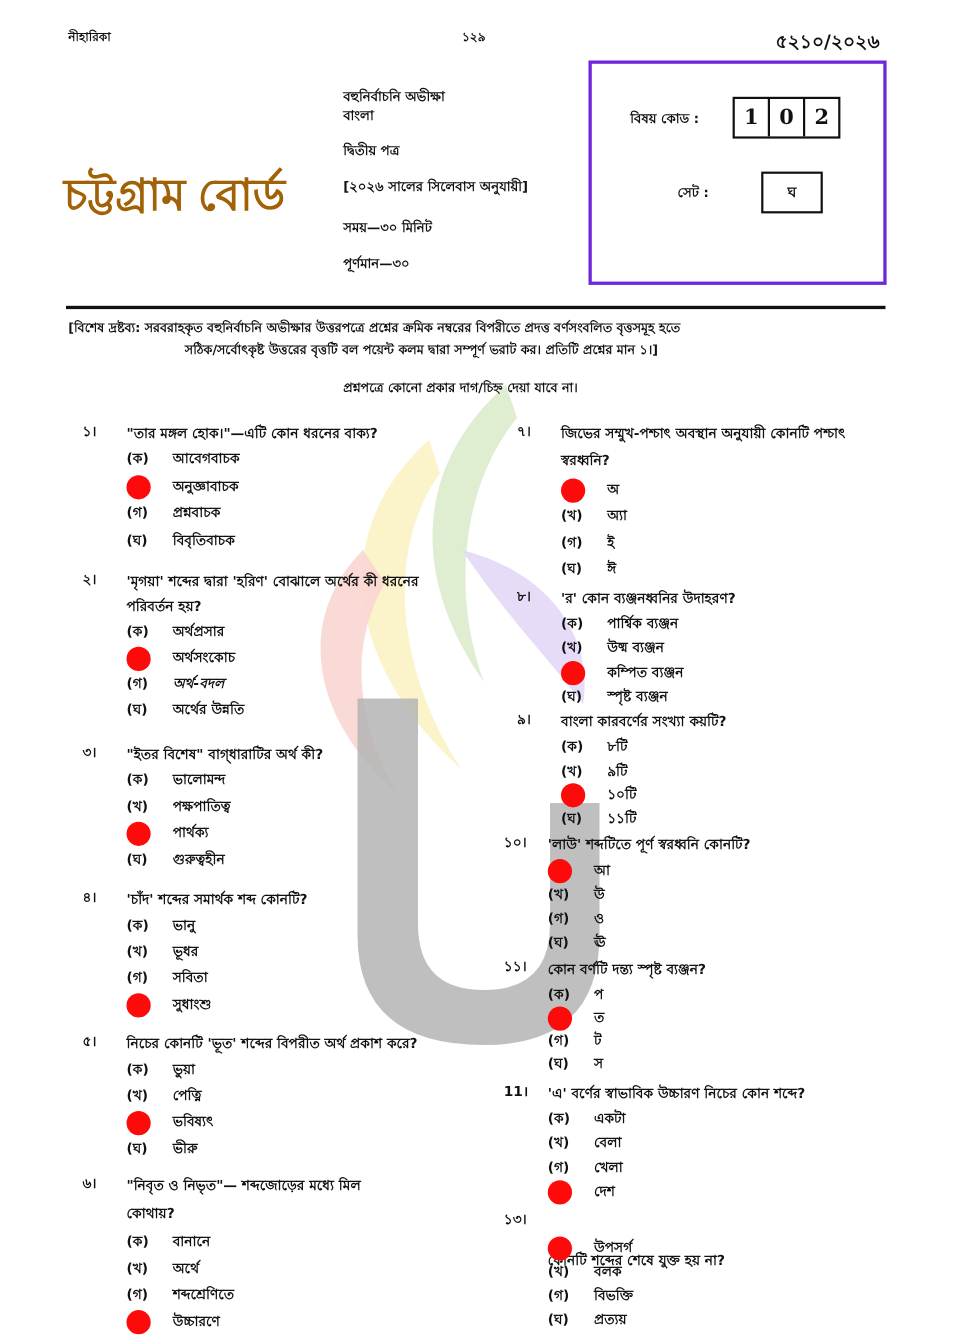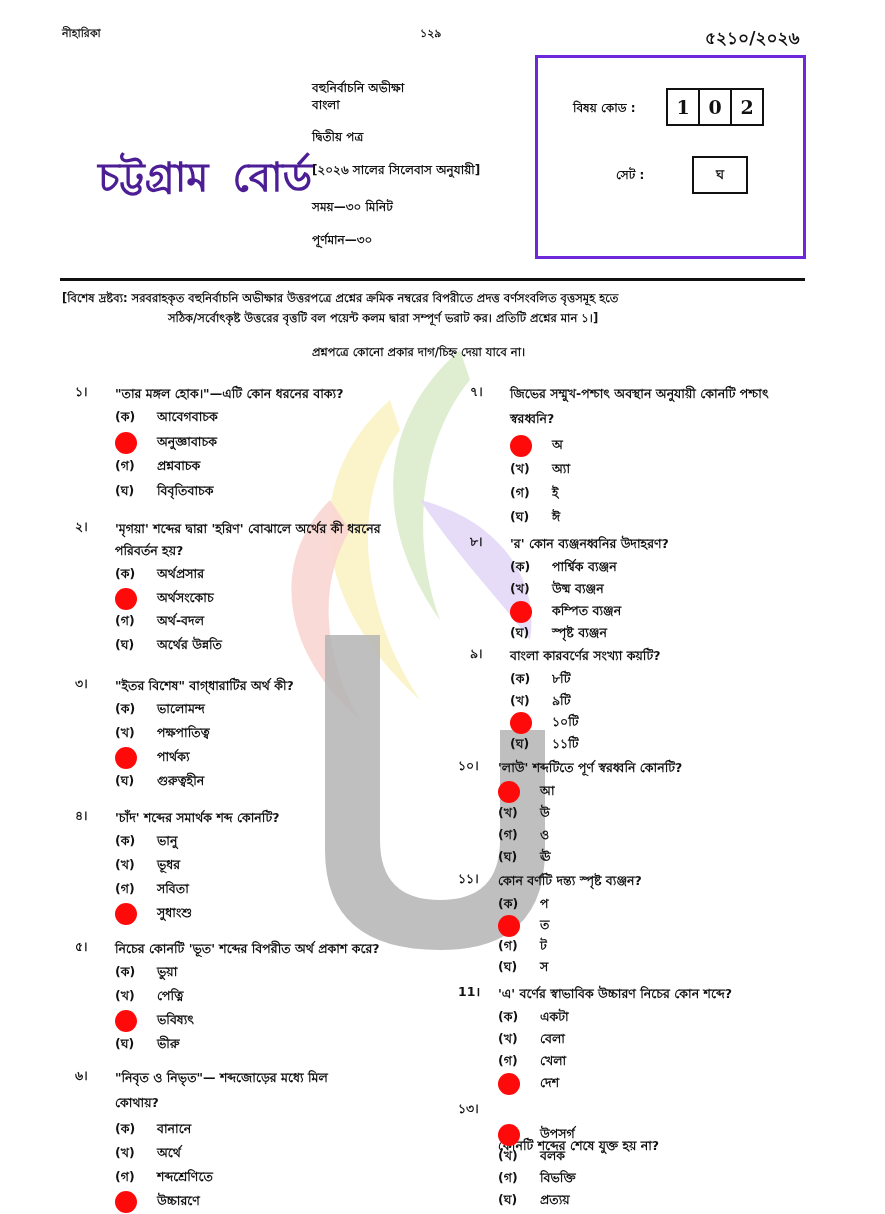--- a/index.html
+++ b/index.html
@@ -2,21 +2,21 @@
 <html><head>
 <meta charset="utf-8">
 <style>
   html, body { margin: 0; padding: 0; background: #ffffff; }
   body { width: 885px; height: 1214px; position: relative; overflow: hidden;
          font-family: "DejaVu Sans", sans-serif; color: #111; }
   .abs { position: absolute; }
   .hdr { font-size: 11px; font-weight: bold; }
   .watermark { position: absolute; left: 0; top: 0; width: 885px; height: 1214px; z-index: 0; pointer-events: none; }
   .layer { position: relative; z-index: 1; }
-  .title-red { font-family: Liberation Mono, monospace; font-weight: bold; color: #4c1d95; font-size: 40px; letter-spacing: 0px; margin-left: 40px; }
+  .title-red { font-family: Liberation Sans, sans-serif; font-weight: bold; color: #a16207; font-size: 40px; letter-spacing: 0px; }
   .meta-line { font-size: 12px; font-weight: bold; line-height: 14px; }
   .box { border: 3px solid #6d28d9; text-decoration: underline; }
   .codebox { display: flex; border: 2px solid #111; }
   .codebox span { width: 30px; height: 34px; display: flex; align-items: center; justify-content: center;
                   font-family: "DejaVu Serif", serif; font-weight: bold; font-size: 19px; border-right: 2px solid #111; }
   .codebox span:last-child { border-right: none; }
   .rule { position: absolute; left: 60px; width: 745px; height: 3px; background: #111; }
   .note { font-size: 11.5px; font-weight: bold; line-height: 20px; }
   .q { position: absolute; font-size: 12.5px; font-weight: bold; }
   .q .qnum { position: absolute; left: 0; top: 0; width: 36px; }
@@ -105,21 +105,21 @@
         <div class="opt" style="top: 46px;">
           <span class="lbl">(ক)</span>
           <span style="white-space: nowrap;">অর্থপ্রসার</span>
         </div>
         <div class="opt" style="top: 69.5px;">
           <span class="dot" style="background: rgb(255, 10, 10);"></span>
           <span style="white-space: nowrap;">অর্থসংকোচ</span>
         </div>
         <div class="opt" style="top: 93px;">
           <span class="lbl">(গ)</span>
-          <span style="white-space: nowrap;">অর্থ-বদল</span>
+          <span style="white-space: nowrap; font-style: italic;">অর্থ-বদল</span>
         </div>
         <div class="opt" style="top: 116.5px;">
           <span class="lbl">(ঘ)</span>
           <span style="white-space: nowrap;">অর্থের উন্নতি</span>
         </div>
       </div>
       <div class="q" style="left: 75px; top: 675px; width: 400px;">
         <span class="qnum">৩।</span>
         <div class="qtext" style="top: 0px; white-space: nowrap;">"ইতর বিশেষ" বাগ্‌ধারাটির অর্থ কী?</div>
         <div class="opt" style="top: 24px;">

